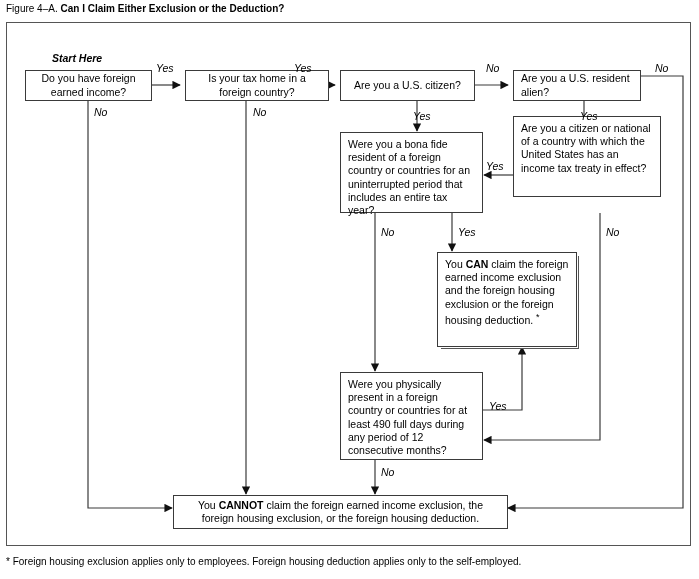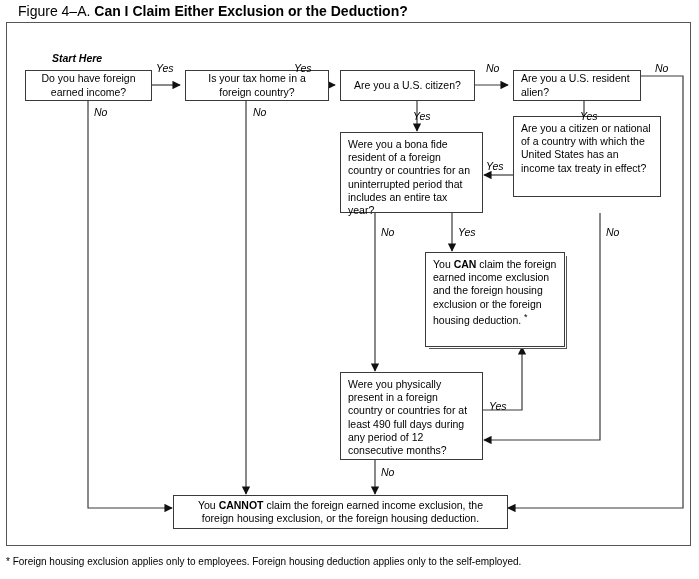--- a/index.html
+++ b/index.html
@@ -2,42 +2,42 @@
 <html><head>
 <meta charset="utf-8">
 <style>
   html,body{margin:0;padding:0;background:#ffffff;}
   body{
     width:699px;height:579px;position:relative;overflow:hidden;
     font-family:"Liberation Sans","DejaVu Sans",sans-serif;
     color:#000;
   }
   .fig-caption{
-    position:absolute;left:6px;top:3px;font-size:14px;white-space:nowrap;margin-left:12px;
+    position:absolute;left:6px;top:3px;font-size:10px;white-space:nowrap;
   }
   .fig-caption .num{font-weight:normal;}
   .fig-caption .ttl{font-weight:bold;}
 
   .frame{
     position:absolute;left:6px;top:22px;width:685px;height:524px;
     border:1px solid #555;box-sizing:border-box;background:#fff;
   }
 
   .canvas{position:absolute;left:0;top:0;width:699px;height:579px;}
 
   
   .node{
     position:absolute;box-sizing:border-box;
     border:1px solid #3a3a3a;background:#fff;
     font-size:10.5px;line-height:13.2px;
     padding:5px 7px;
   }
   .node.center{display:flex;align-items:center;justify-content:center;text-align:center;}
   .node.vcenter{display:flex;align-items:center;}
-  .node.shadow{box-shadow:2px 2px 0 -1px #fff, 3px 3px 0 -1px #555;}
+  .node.shadow{box-shadow:2px 2px 0 -1px #fff, 3px 3px 0 -1px #555;margin-left:12px;}
 
   .start-here{
     position:absolute;font-size:10.5px;font-weight:bold;font-style:italic;
   }
 
   .edge-label{
     position:absolute;font-size:10.5px;font-style:italic;white-space:nowrap;
   }
 
   .footnote{

